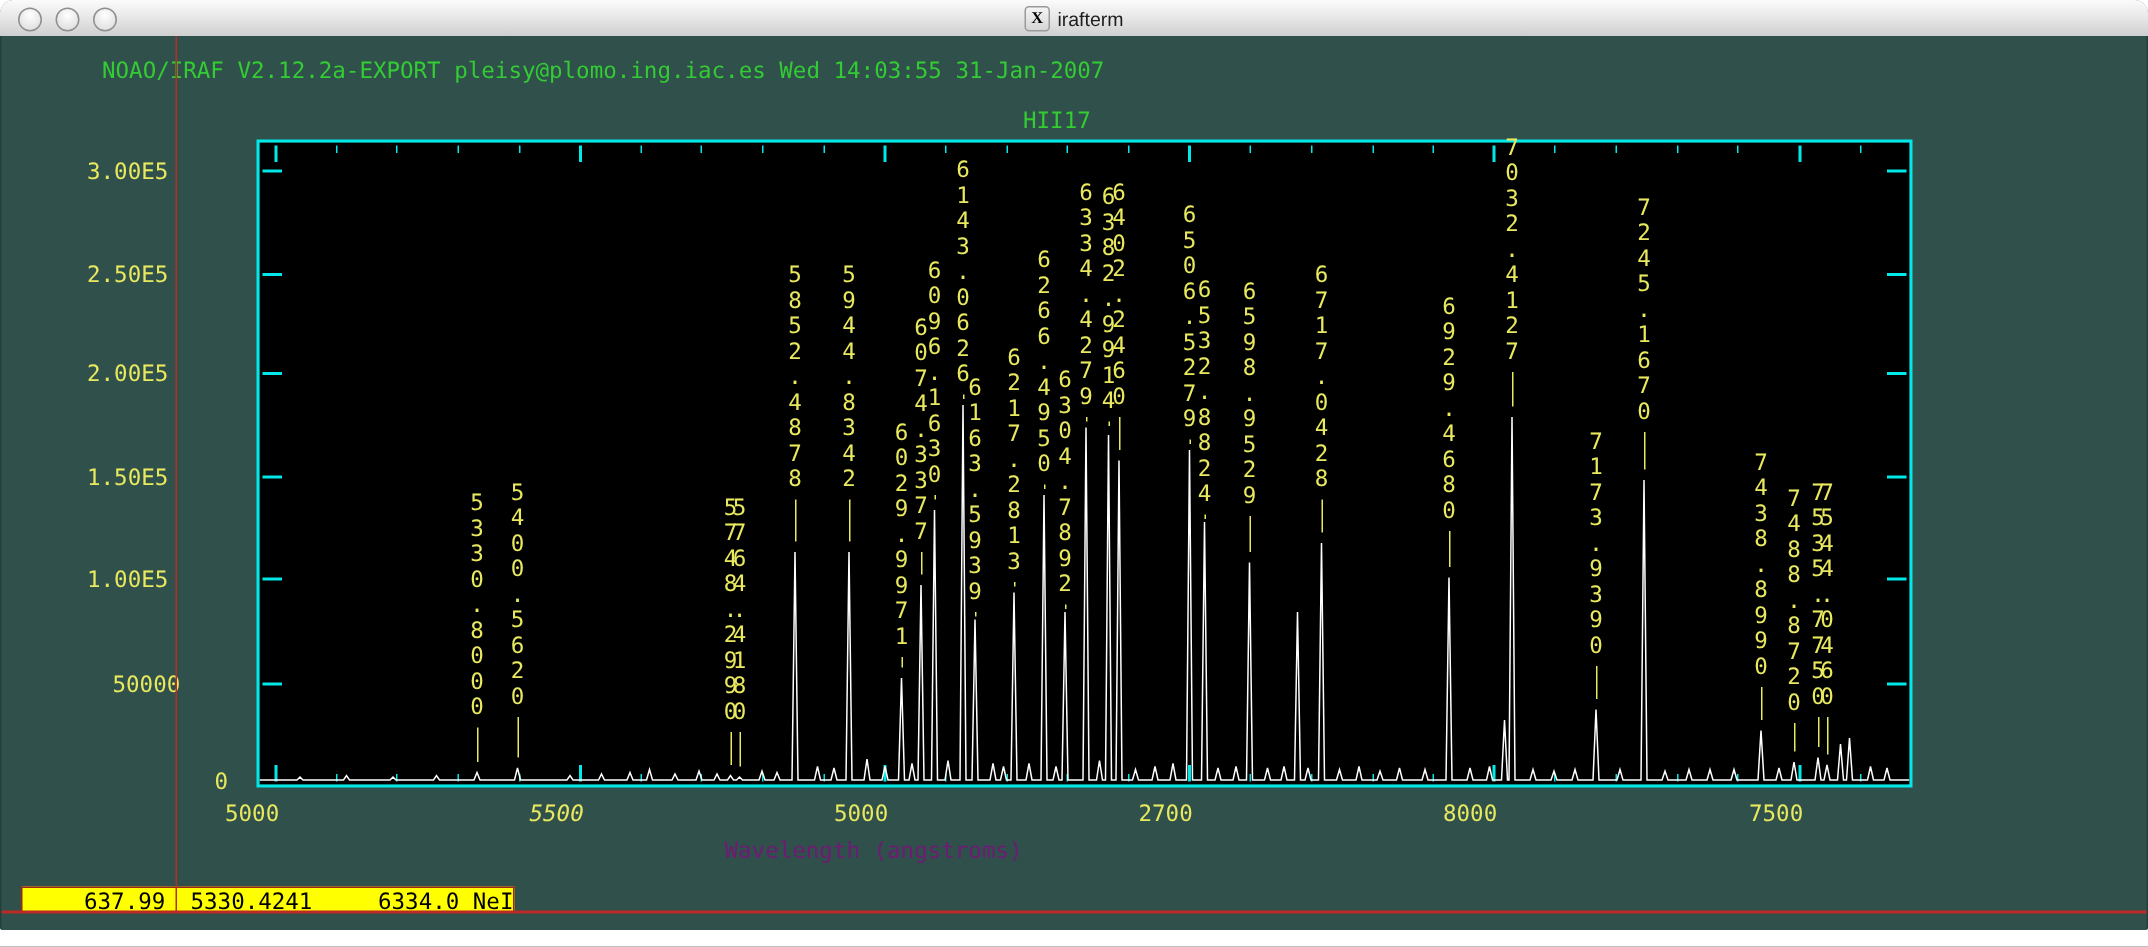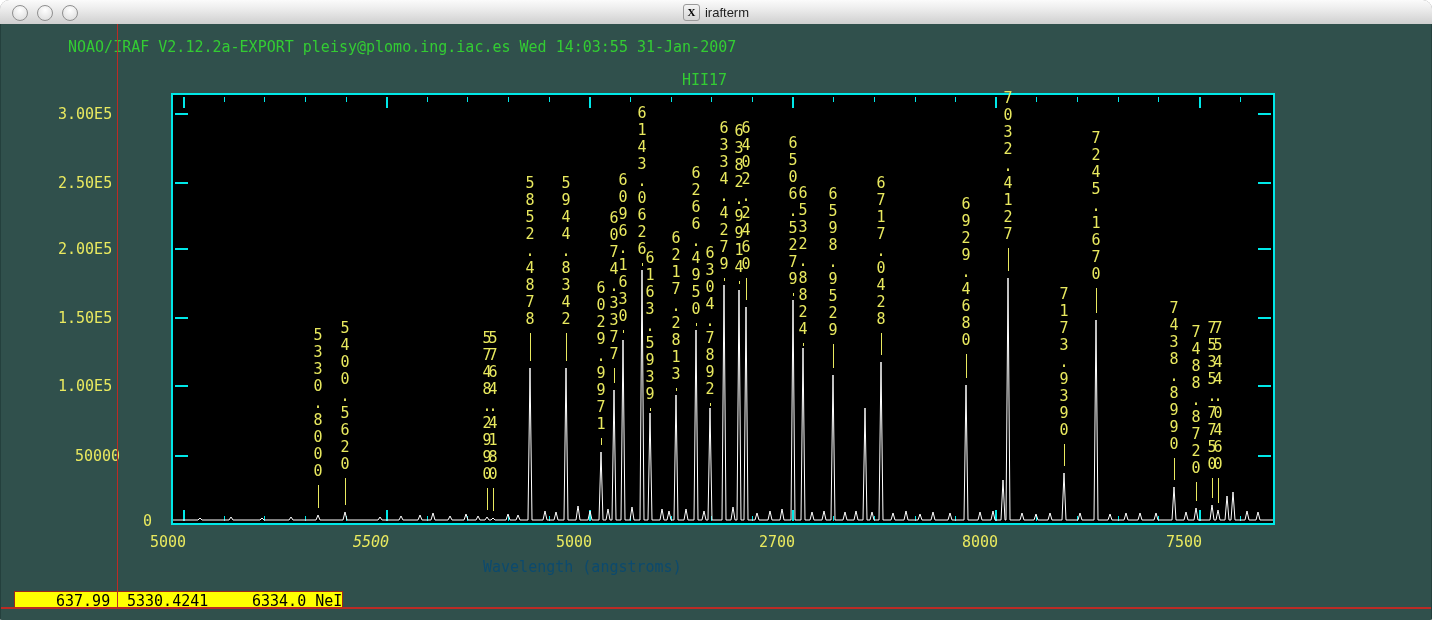--- a/index.html
+++ b/index.html
@@ -21,21 +21,21 @@
          font-size:11px;line-height:15px;text-align:center;font-family:"Liberation Serif",serif;}
   .screen{position:absolute;left:0;top:24px;width:1432px;height:596px;background:#30504c;
           box-shadow:inset 1px 0 0 #24403d,inset -1px 0 0 #24403d;}
   .hdr{position:absolute;color:#33cc33;font-size:15px;white-space:pre;}
   .plotbg{position:absolute;left:173px;top:95px;width:1100px;height:428px;background:#000;}
   .plotframe{position:absolute;left:171px;top:93px;width:1100px;height:428px;
              border:2px solid #00e8e8;}
   .tick{position:absolute;background:#00e8e8;}
   .ylab{position:absolute;color:#e9e95f;font-size:15px;white-space:pre;}
   .xlab{position:absolute;color:#e9e95f;font-size:15px;white-space:pre;}
-  .axis-title{position:absolute;color:#0c4a6e;font-size:15px;white-space:pre;}
+  .axis-title{position:absolute;color:#701a75;font-size:15px;white-space:pre;}
   .vlabel{position:absolute;color:#e9e95f;font-size:15px;line-height:17px;width:10px;
           text-align:center;white-space:pre;z-index:6;}
   .linetick{position:absolute;width:1px;background:#e9e95f;z-index:6;}
   svg.spec{position:absolute;left:173px;top:95px;z-index:4;}
   .statusbar{position:absolute;left:14px;top:591px;width:327px;height:16px;background:#ffff00;
              border:1px solid #9c271a;border-bottom:none;z-index:7;}
   .stxt{position:absolute;top:592px;color:#000;font-size:15px;white-space:pre;z-index:8;}
   .cross-v{position:absolute;left:117px;top:24px;width:1px;height:584px;background:#bb2b25;z-index:9;}
   .cross-h{position:absolute;left:1px;top:607px;width:1430px;height:2px;background:#bb2b25;z-index:9;}
 </style>

